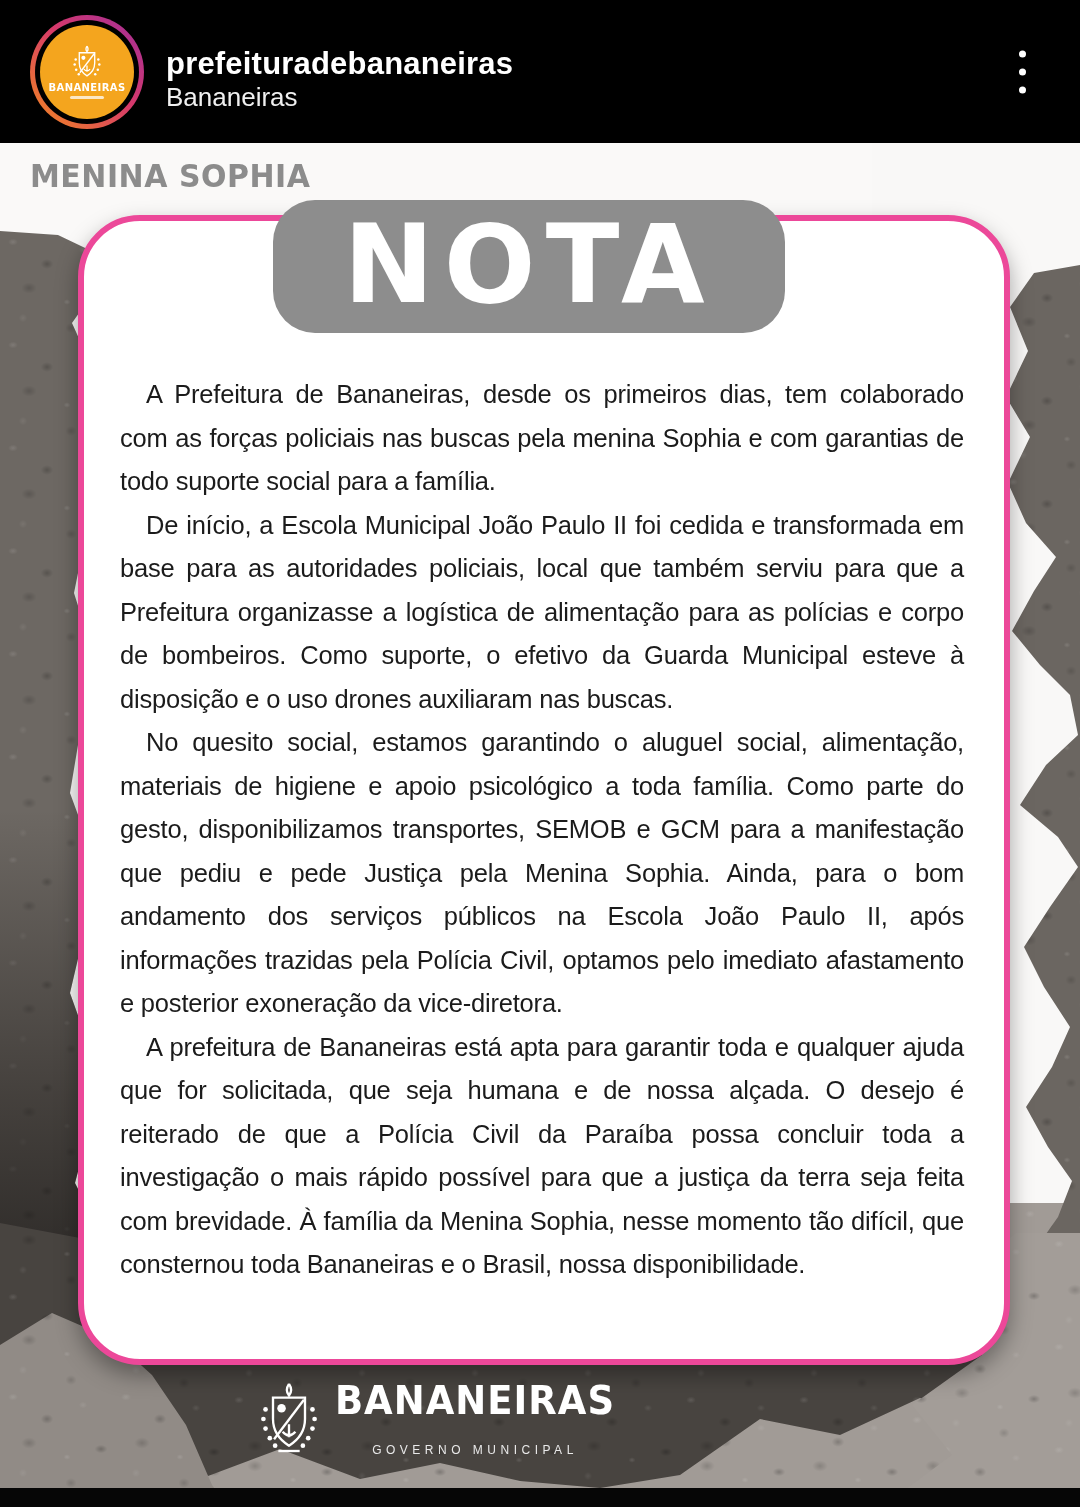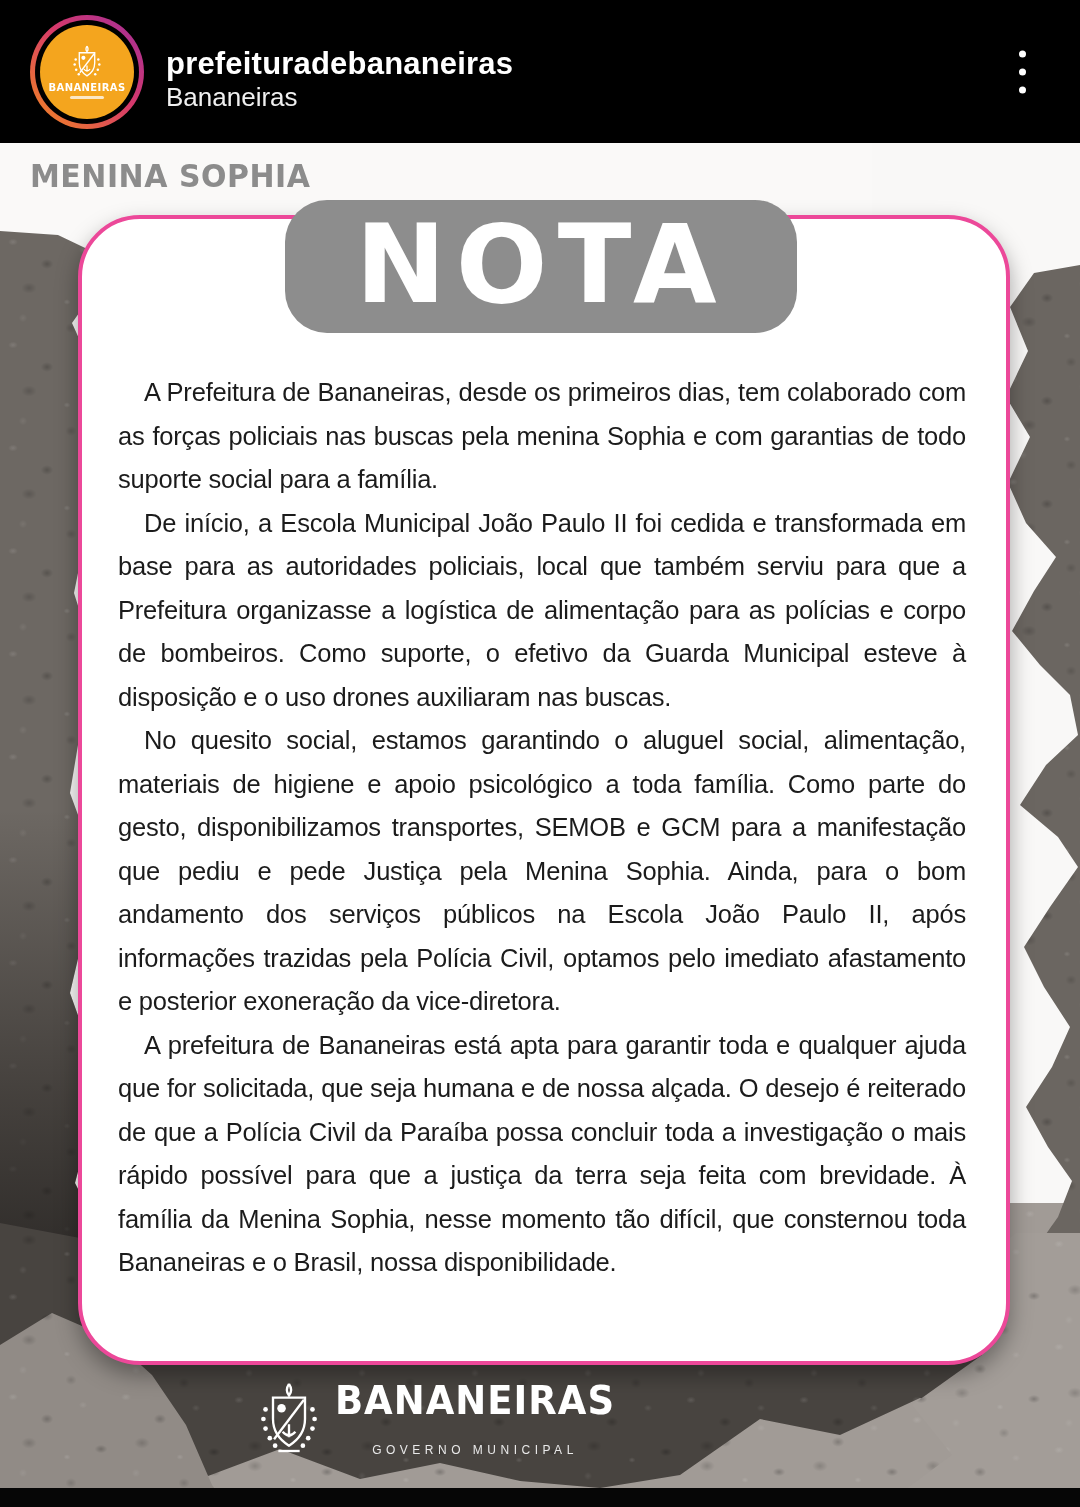--- a/index.html
+++ b/index.html
@@ -91,25 +91,25 @@
   .black-strip { position:absolute; left:0; top:1345px; width:1080px; height:19px; background:#060606; z-index:3; }
 
   .case-label {
     position:absolute; left:30px; top:16px; z-index:2;
     font-family:"DejaVu Sans", sans-serif; font-weight:800; font-size:30px;
     letter-spacing:.5px; color:#8c8c8c; transform:scaleY(1.04);
   }
 
   .note-card {
     position:absolute; left:78px; top:72px; width:932px; height:1150px; z-index:3;
-    background:#fff; border:4px solid #ec4899; border-radius:62px;
+    background:#fff; border:6px solid #ec4899; border-radius:62px;
     box-shadow:0 10px 22px rgba(0,0,0,.35);
   }
   .nota-badge {
-    position:absolute; left:285px; top:57px; width:512px; height:133px; z-index:5;
+    position:absolute; left:273px; top:57px; width:512px; height:133px; z-index:5;
     background:#8d8d8d; border-radius:42px;
     display:flex; align-items:center; justify-content:center;
   }
   .nota-badge span {
     font-family:"DejaVu Sans", sans-serif; font-weight:800; font-size:108px;
     letter-spacing:10px; color:#fff; line-height:1; transform:translateY(-2px);
   }
   .note-body {
     position:absolute; left:36px; right:40px; top:152px;
     color:#1b1b1b; font-size:25.5px; line-height:43.5px; letter-spacing:-.2px;

